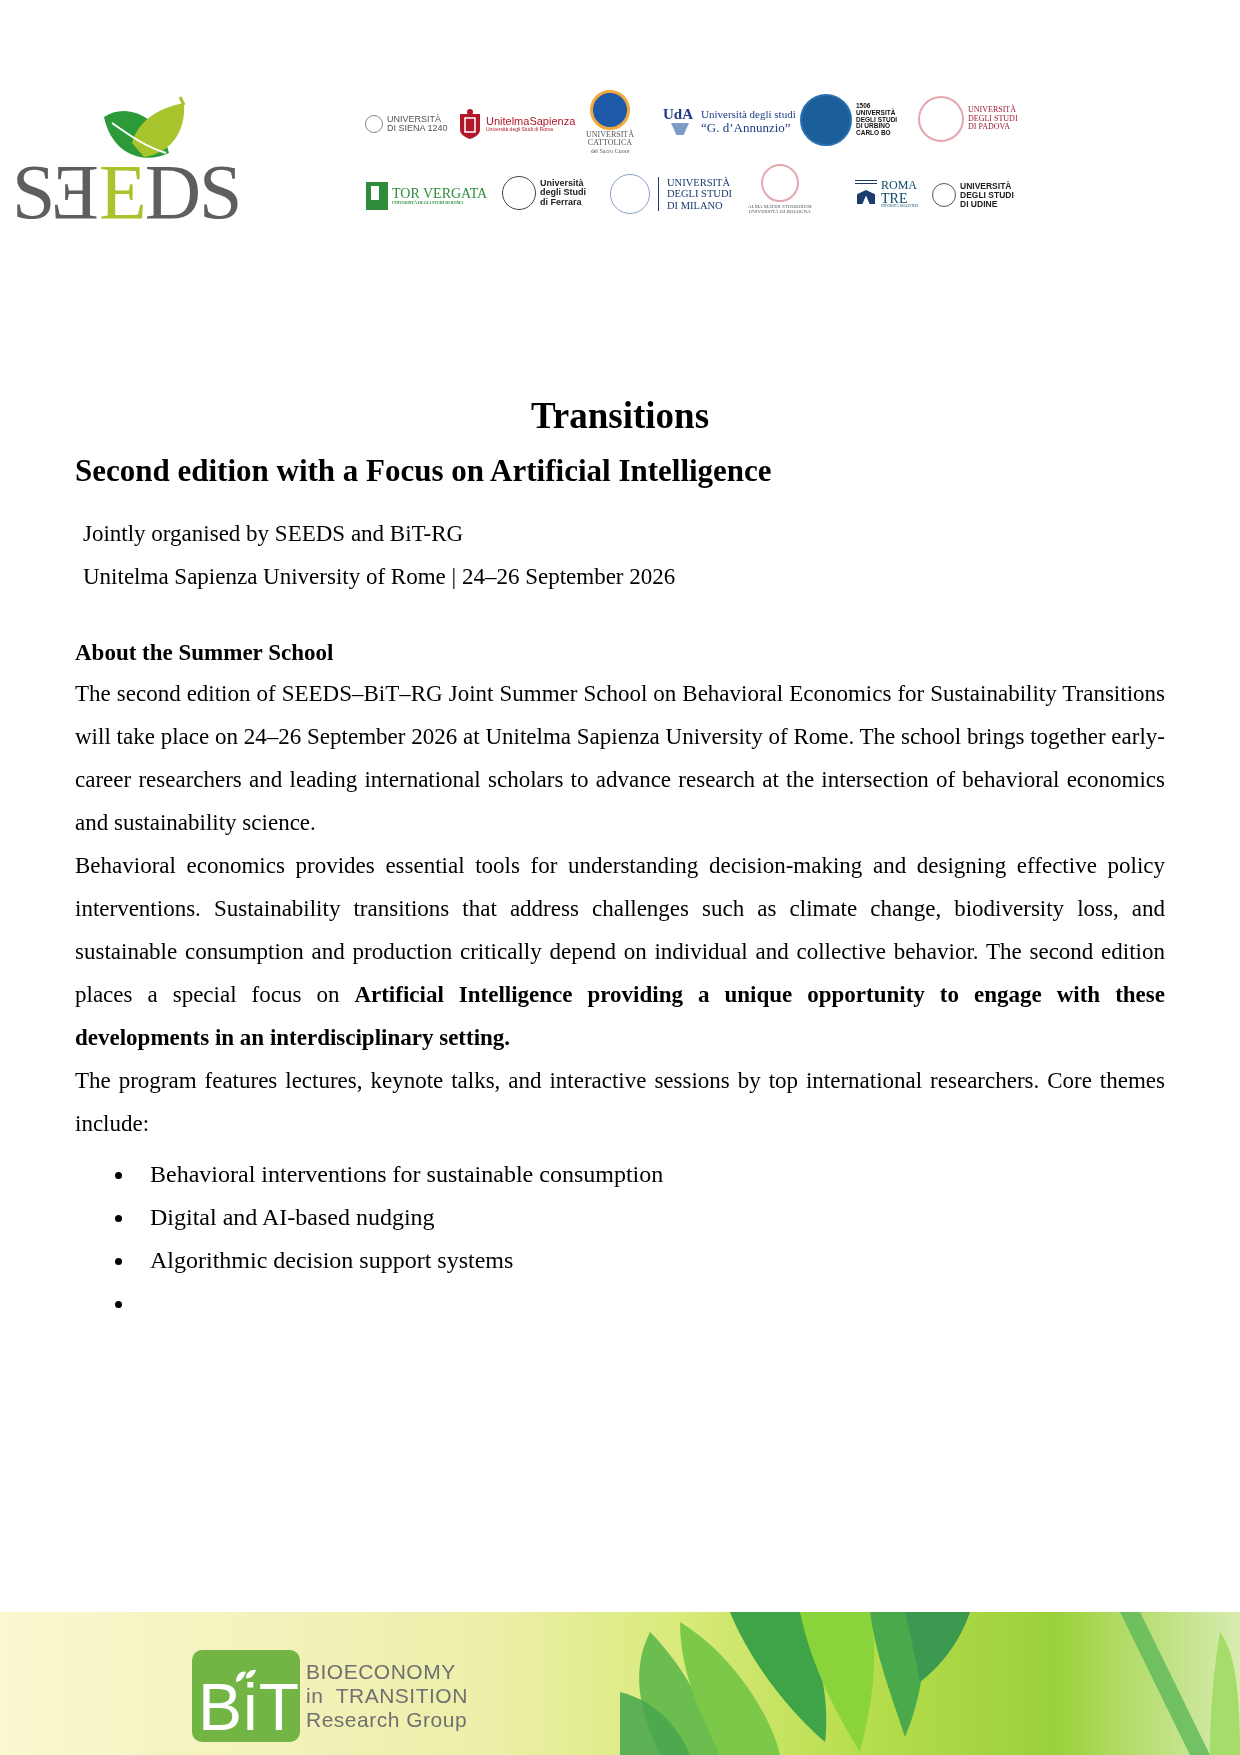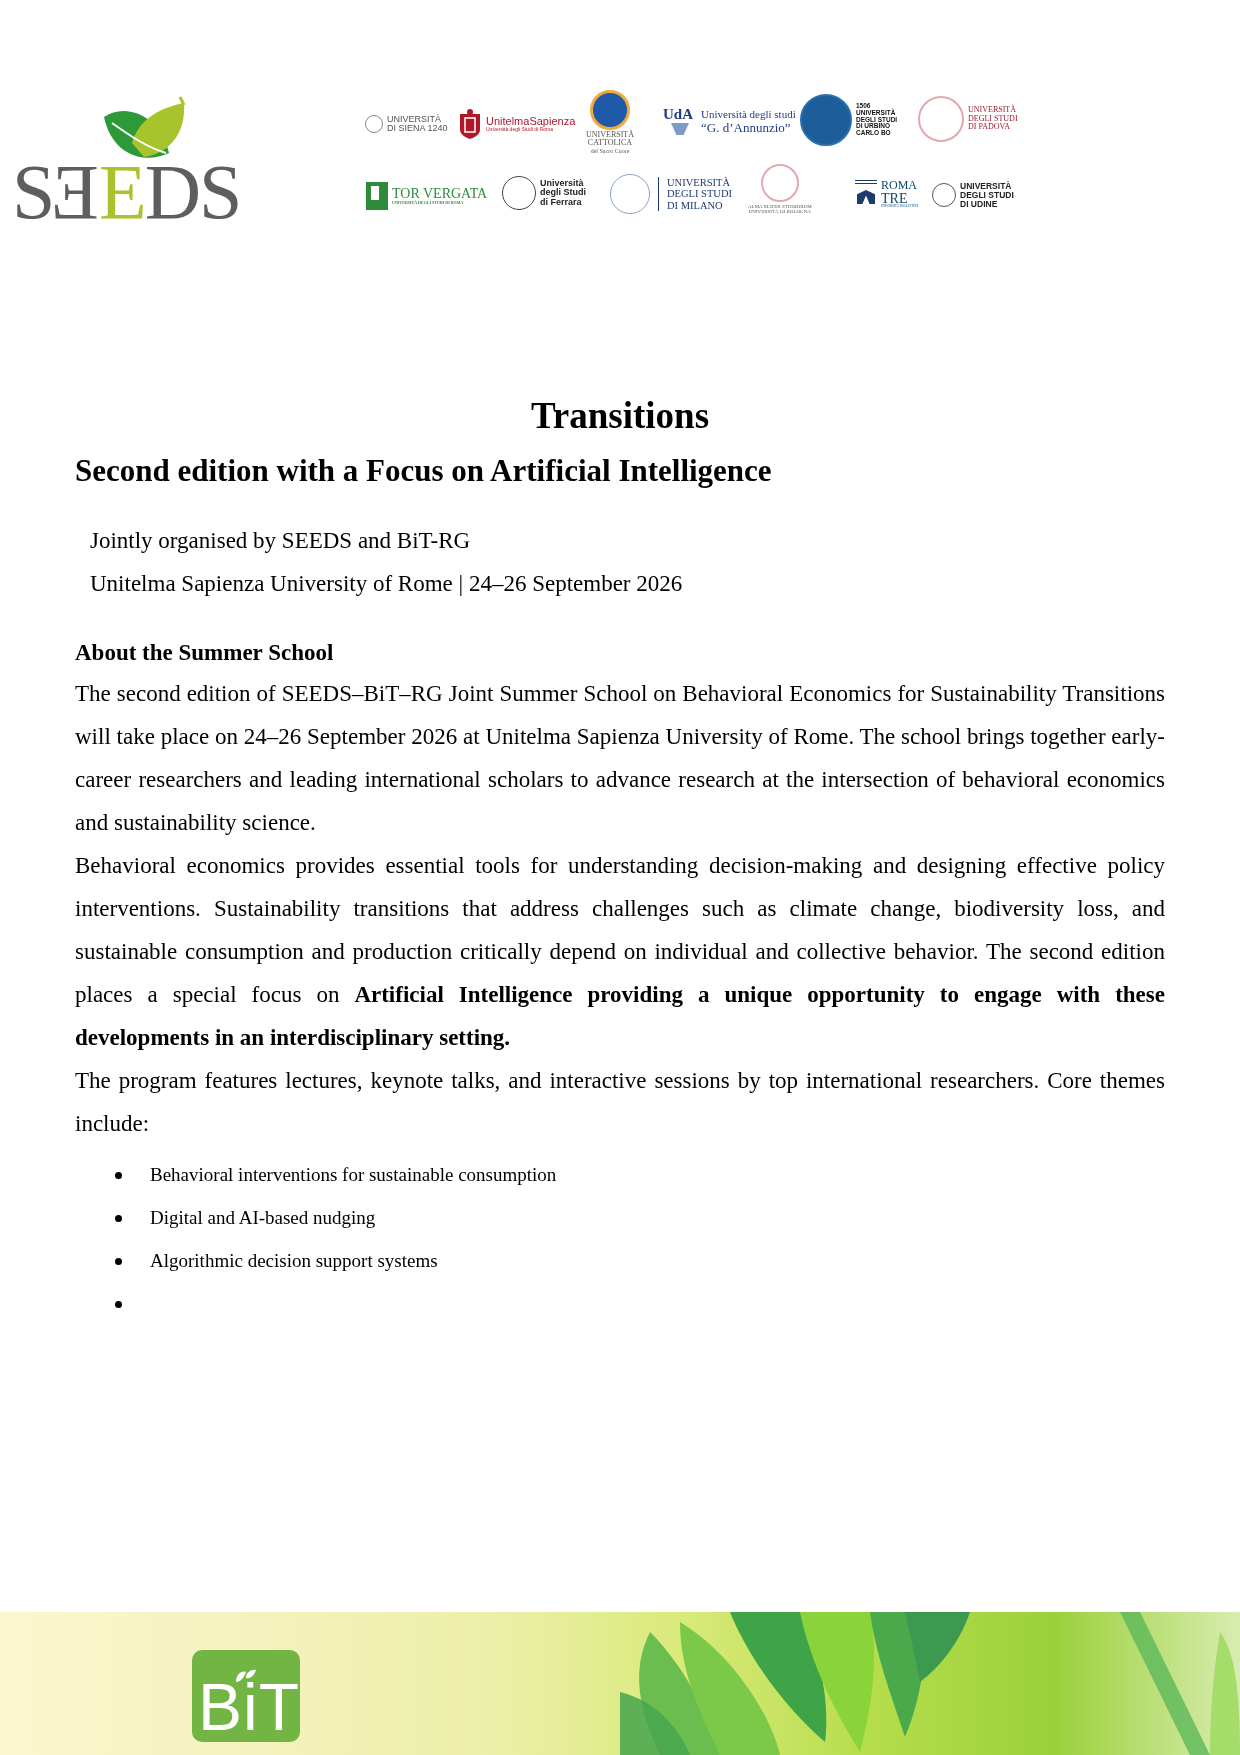--- a/index.html
+++ b/index.html
@@ -21,28 +21,28 @@
   .logo { position: absolute; display: flex; align-items: center; gap: 4px; }
   .logo .txt { font-family: "Liberation Sans", sans-serif; line-height: 1.05; }
   .seal { border-radius: 50%; box-sizing: border-box; flex: none; }
 
   
   .title {
     position: absolute; left: 75px; width: 1090px; top: 312px; text-align: center;
     font-weight: bold; font-size: 37px; line-height: 69px; margin: 0;
   }
   .subtitle { position: absolute; left: 75px; top: 452px; font-weight: bold; font-size: 31px; margin: 0; line-height: 1.2; }
-  .line { position: absolute; left: 75px; font-size: 23px; line-height: 1.2; margin: 15px; }
+  .line { position: absolute; left: 75px; font-size: 23px; line-height: 1.2; margin: 8px; }
   .about-h { position: absolute; left: 75px; top: 640px; font-weight: bold; font-size: 23px; margin: 0; }
   .para {
     position: absolute; left: 75px; width: 1090px; font-size: 23px; line-height: 43px;
     text-align: justify; margin: 0;
   }
   .bullets { position: absolute; left: 75px; top: 1153px; margin: 0; padding: 0; list-style: none; }
-  .bullets li { position: relative; font-size: 19px; line-height: 43px; padding-left: 75px; }
+  .bullets li { position: relative; font-size: 24px; line-height: 43px; padding-left: 75px; }
   .bullets li .dot {
     position: absolute; left: 40px; top: 19px; width: 7px; height: 7px; border-radius: 50%; background: #000;
   }
 
   
   .banner {
     position: absolute; left: 0; top: 1612px; width: 1240px; height: 143px; overflow: hidden;
     background: linear-gradient(90deg, #fbf7cf 0%, #f4f2bd 20%, #ecefa8 40%, #d9ea7a 55%, #b6dd4c 70%, #9ad13a 85%, #d8ecb0 100%);
   }
   .bit-box {
@@ -227,13 +227,18 @@
     <path d="M500 0 L520 0 L590 143 L570 143 Z" fill="#5db85a" opacity="0.8"></path>
     <path d="M600 20 C615 40 620 80 620 143 L590 143 C590 90 595 50 600 20 Z" fill="#a5dc6a"></path>
   </svg>
   <div class="bit-box">
     <div class="bit-letters"><span>B</span><span>i</span><span>T</span></div>
     <svg style="position:absolute;left:42px;top:18px;" width="24" height="16" viewBox="0 0 24 16">
       <path d="M2 14 C2 6 8 2 12 4 C10 10 6 14 2 14 Z" fill="#fff"></path>
       <path d="M12 10 C12 4 18 1 22 2 C20 8 16 11 12 10 Z" fill="#fff"></path>
     </svg>
   </div>
+  <div class="bit-text">
+    <div>BIOECONOMY</div>
+    <div style="white-space:pre;">in  TRANSITION</div>
+    <div>Research Group</div>
+  </div>
 </div>
 
 </body></html>

